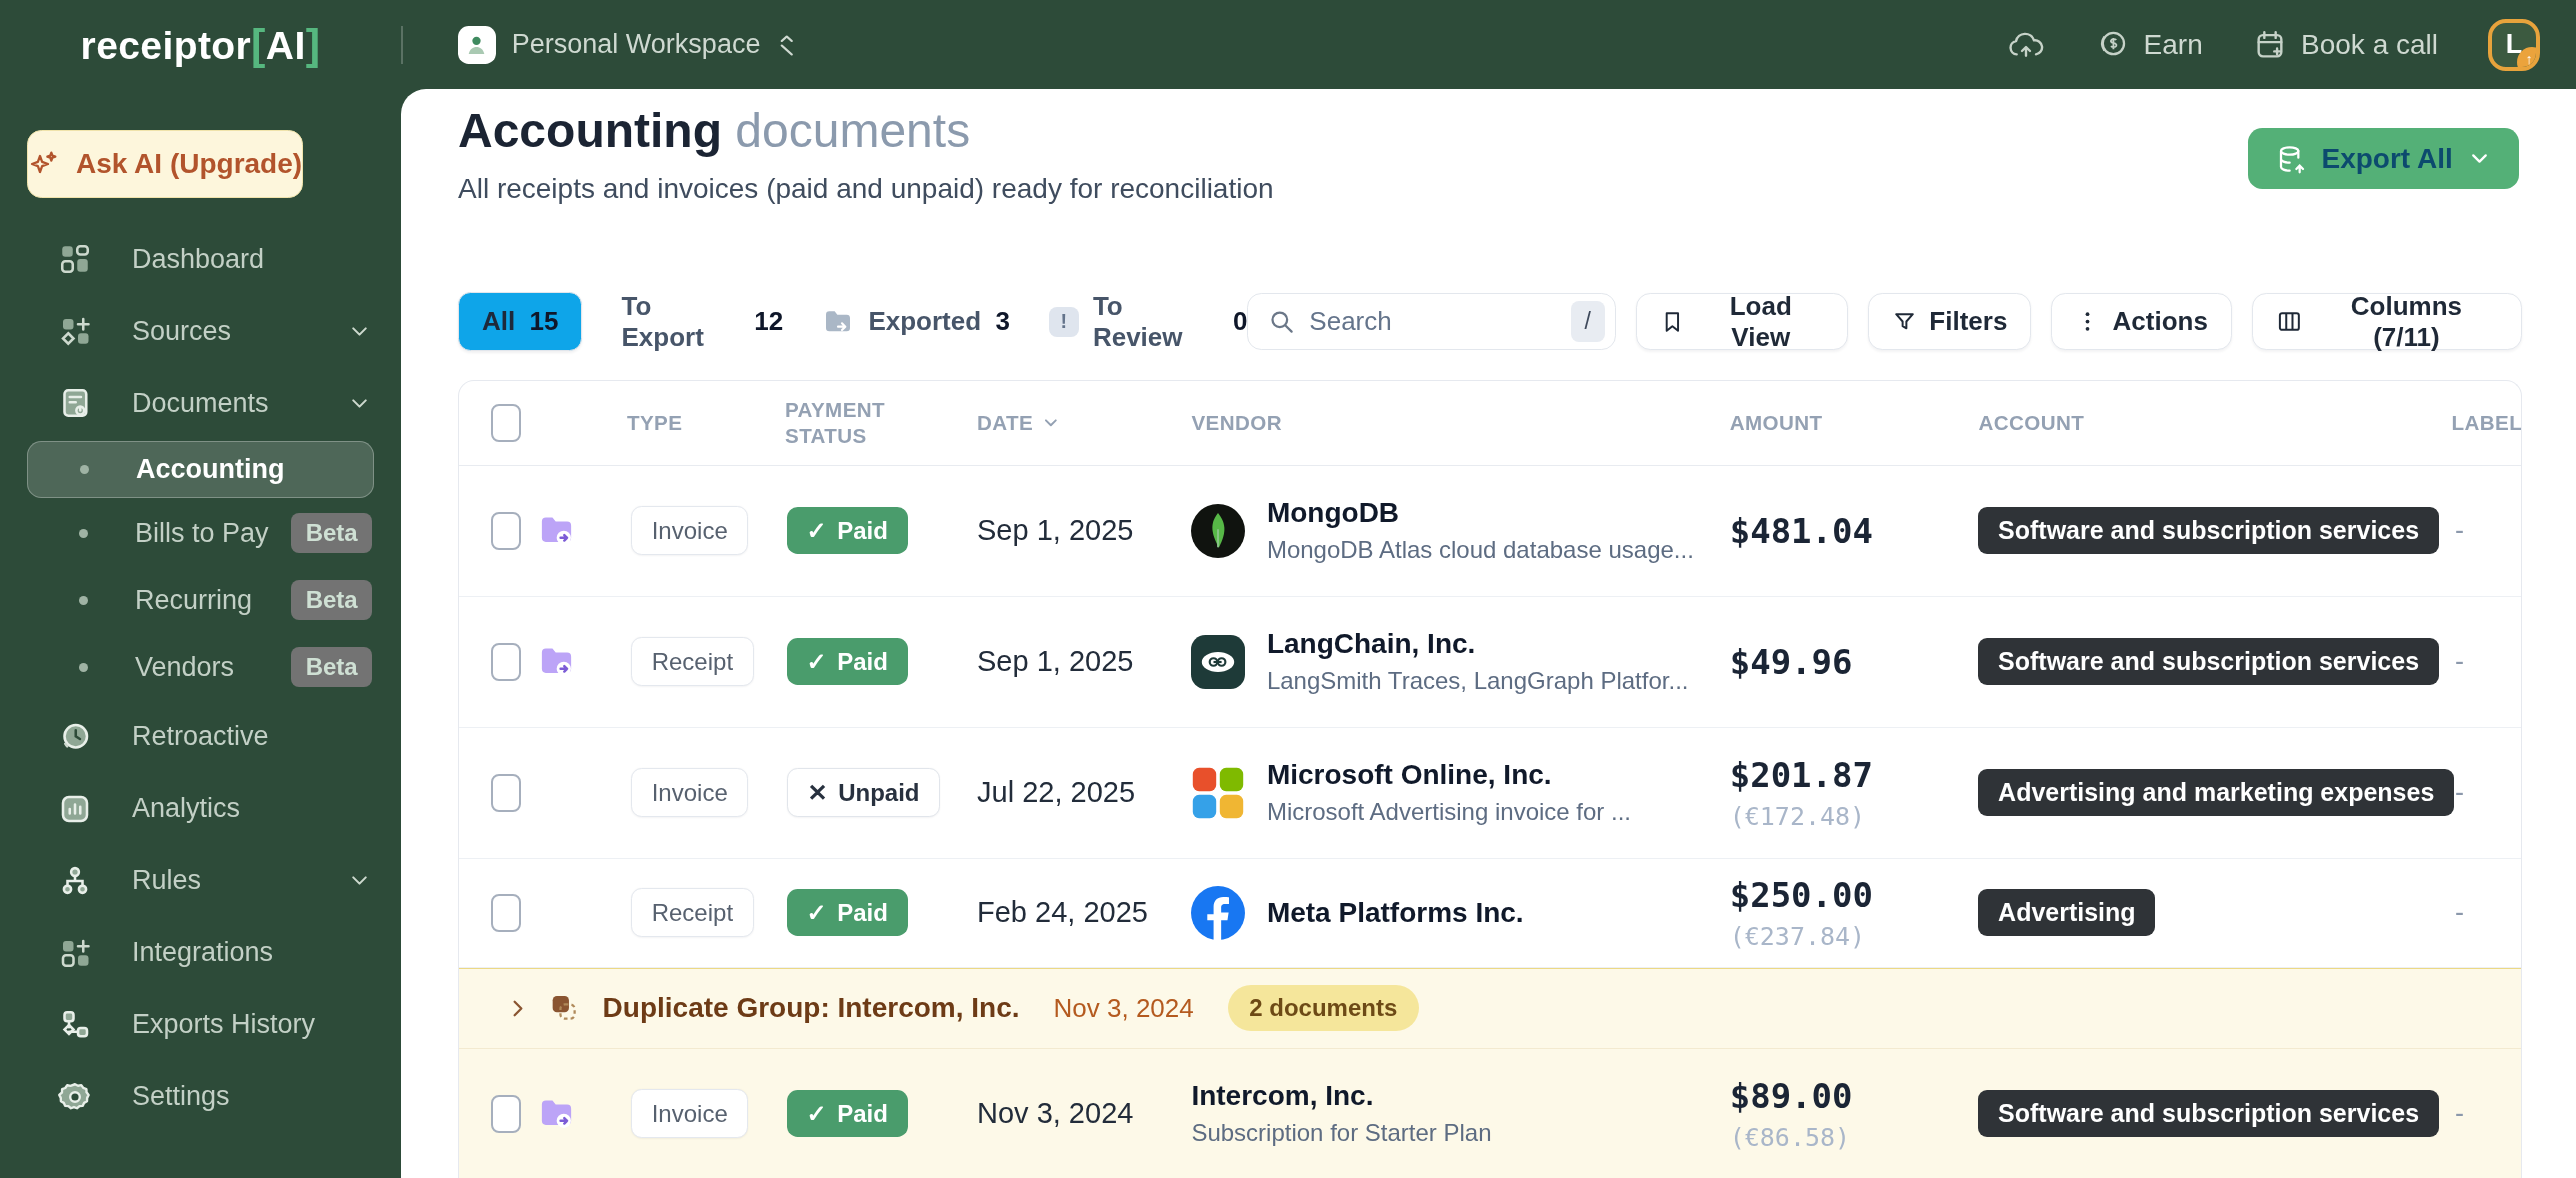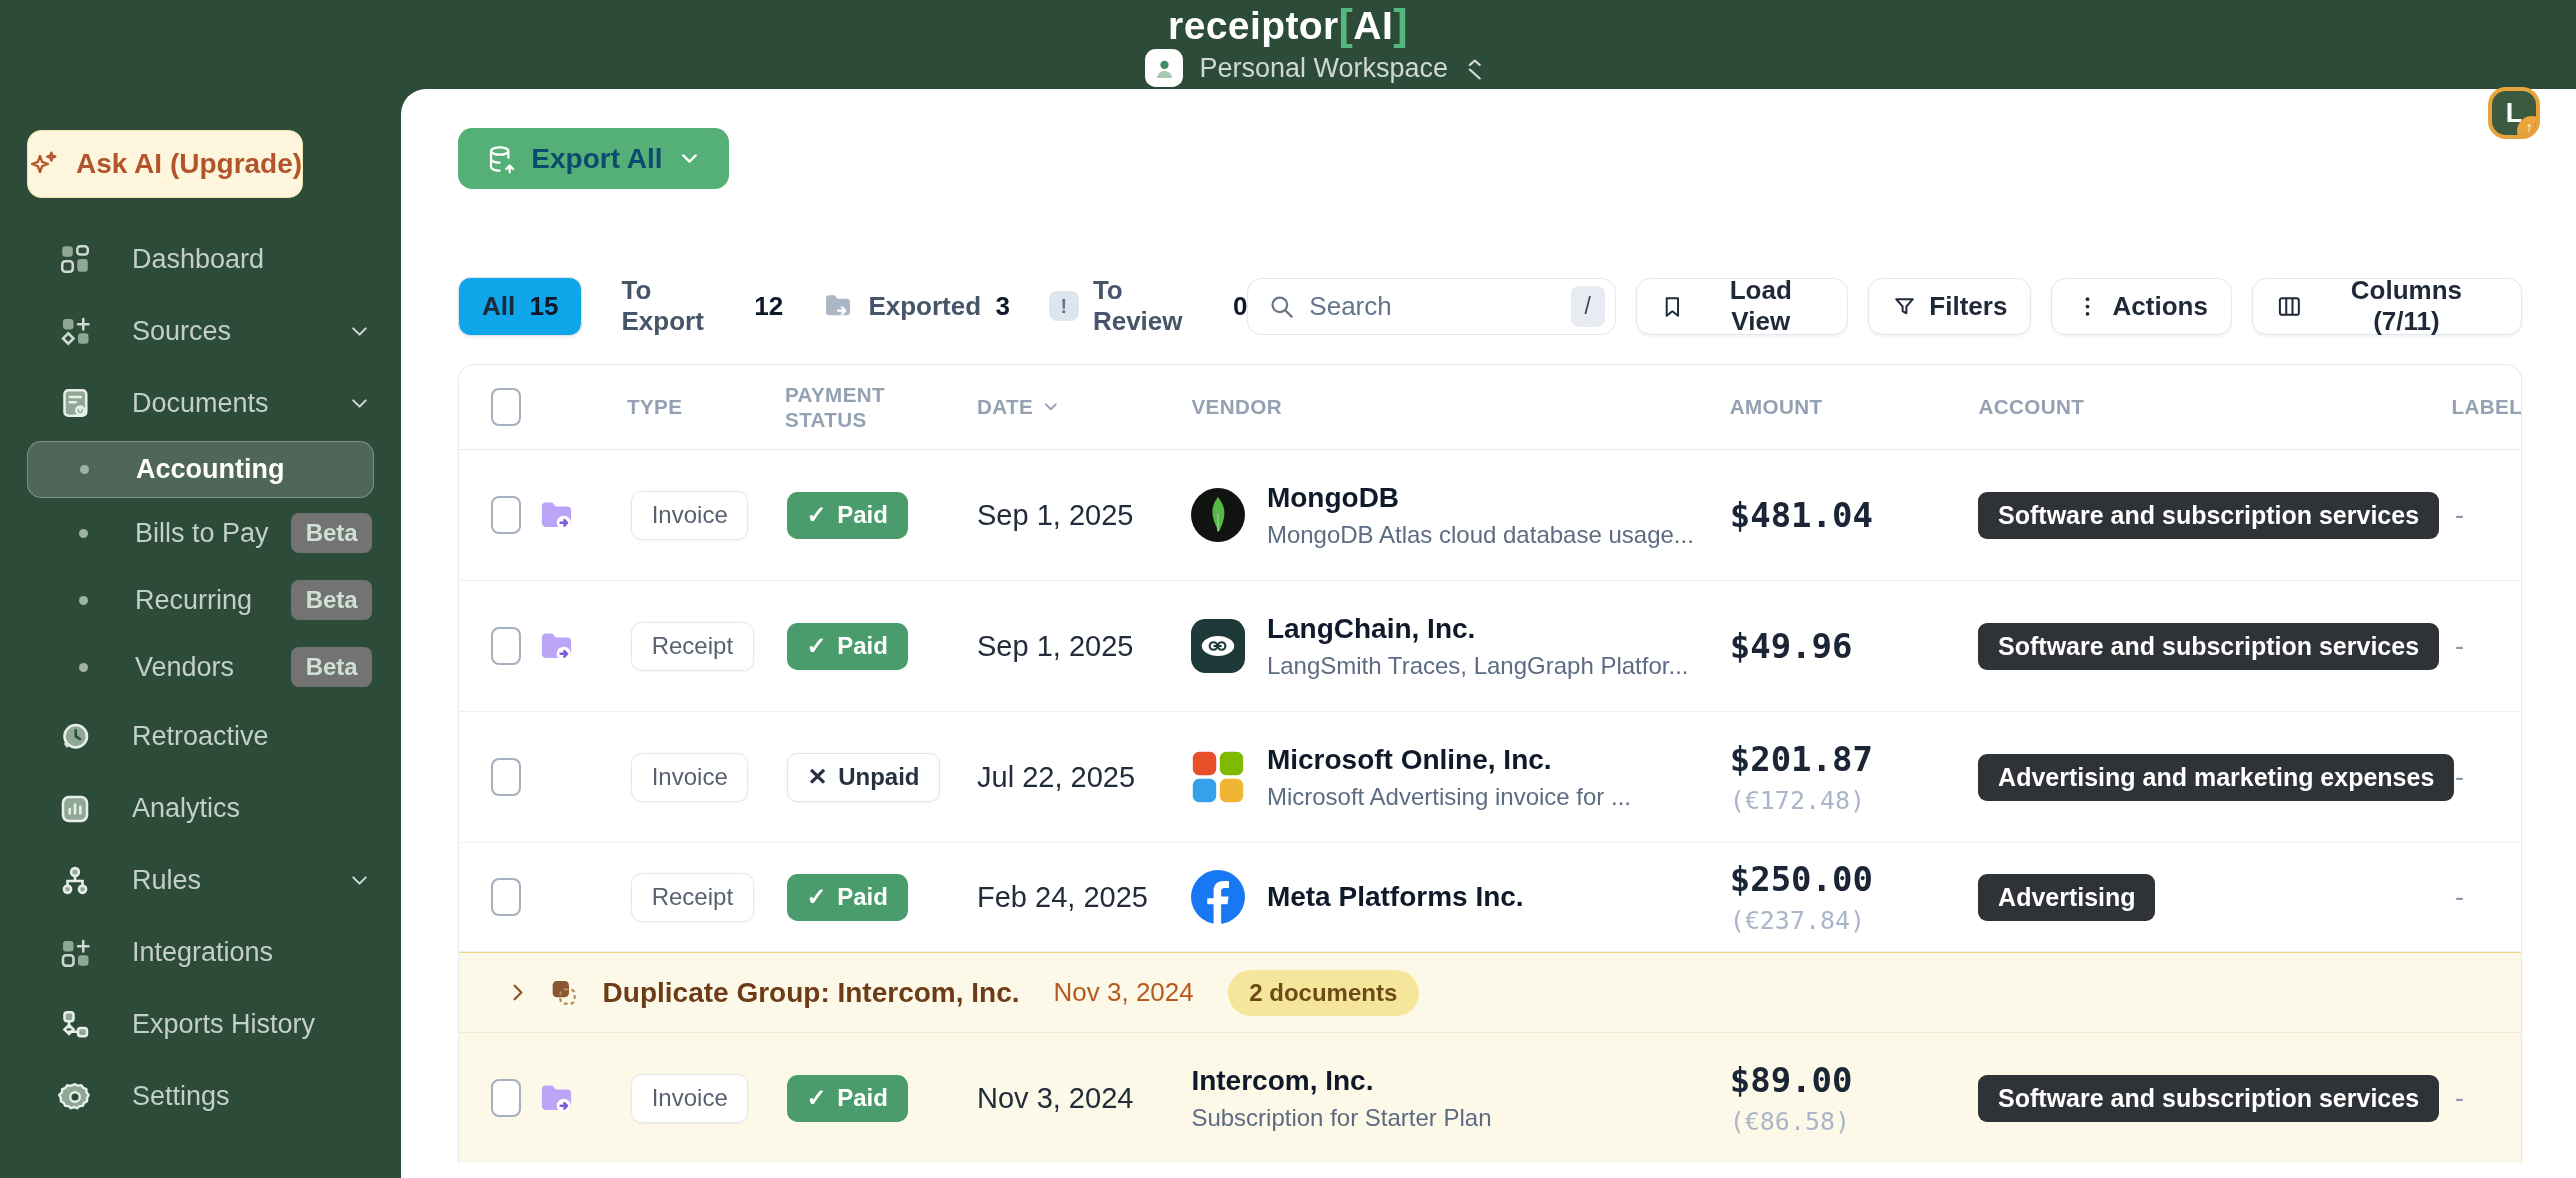--- a/index.html
+++ b/index.html
@@ -1,20 +1,20 @@
 <!DOCTYPE html>
 <html style="--sidebar_green: #2d4b39; --accent_green: #54b077; --paid_green: #4a9c6c; --dark_badge: #2f3337; --cream: #fdf6dc; --cream_border: #f0e3ab; --ask_ai_text: #b2542c; --title_dark: #1b2433; --title_light: #8b9aad; --header_text: #94a1b3; --amount_alt: #a9b6c9; --dup_bg: #fdf9e8; --dup_border: #ecd884; --dup_text: #6d3b16; --dup_date: #b45a1f; --dup_pill_bg: #f5e69b; --purple_flag: #b9a0f6; --meta_blue: #1877f2;font-size:14.3px"><head>
 <meta charset="utf-8">
 <style>
   * { margin:0; padding:0; box-sizing:border-box; }
   html,body { width:2576px; height:1179px; overflow:hidden; }
   body { font-family:"Liberation Sans", sans-serif; background:var(--sidebar_green,#2d4b39); }
 
   
-  .topbar { height:89px; display:flex; align-items:center; color:#cfd9d1;flex-direction:column; }
+  .topbar { height:89px; display:flex; align-items:center; color:#cfd9d1; }
   .logo-zone { width:401px; display:flex; align-items:center; justify-content:center; position:relative; }
   .logo { font-size:39px; font-weight:600; color:#fff; letter-spacing:0.4px; display:flex; align-items:baseline; }
   .logo .br { color:#56b77f; font-weight:800; font-size:43px; }
   .logo .ai { font-weight:800; }
   .top-divider { width:1.8px; height:38px; background:rgba(255,255,255,.22); }
   .workspace { display:flex; align-items:center; gap:16px; margin-left:55px; font-size:27px; font-weight:500; }
   .ws-icon { width:38px; height:38px; background:#fff; border-radius:10.7px; display:flex; align-items:center; justify-content:center; }
   .top-right { margin-left:auto; display:flex; align-items:center; gap:50px; margin-right:36px; }
   .top-link { display:flex; align-items:center; gap:14.3px; font-size:28px; cursor:pointer; }
   .avatar { width:52px; height:52px; border-radius:18px; background:#3c5a40; border:4.5px solid #e8a33c; color:#fff;
@@ -277,20 +277,27 @@
             <path d="M12 3.5l2 1 2.2-.4 1.3 1.8 2.1.8.1 2.2 1.4 1.7-1 2-.1 2.2-1.9 1.1-.9 2-2.2.2-1.7 1.4-2-.8-2 .8-1.7-1.4-2.2-.2-.9-2-1.9-1.1-.1-2.2-1-2L3.3 9l.1-2.2 2.1-.8 1.3-1.8 2.2.4z"></path>
             <circle cx="12" cy="12" r="3.2" fill="#2d4b39" stroke="#e8efe9"></circle>
           </svg>
         <span>Settings</span>
       </div>
     </nav>
   </aside>
 
   <main class="main">
     <div class="page-head">
+      <div>
+        <h1 class="page-title">
+          <span>Accounting</span>
+          <span class="light">documents</span>
+        </h1>
+        <div class="page-sub">All receipts and invoices (paid and unpaid) ready for reconciliation</div>
+      </div>
       <button class="export-btn">
         <svg width="32" height="32" viewBox="0 0 24 24" fill="none" stroke="#fff" stroke-width="1.7" stroke-linecap="round">
             <ellipse cx="11" cy="6" rx="6.5" ry="2.8"></ellipse>
             <path d="M4.5 6v6c0 1.5 2.9 2.8 6.5 2.8M4.5 12v6c0 1.5 2.9 2.8 6.5 2.8M17.5 6v5"></path>
             <path d="M16 19.5l2.5-2.5 2.5 2.5M18.5 17v5"></path>
           </svg>
         <span>Export All</span>
         <svg width="25" height="25" viewBox="0 0 24 24" fill="none" stroke="#fff" stroke-width="2.2" stroke-linecap="round" stroke-linejoin="round">
             <path d="M6 9l6 6 6-6"></path>
           </svg>

